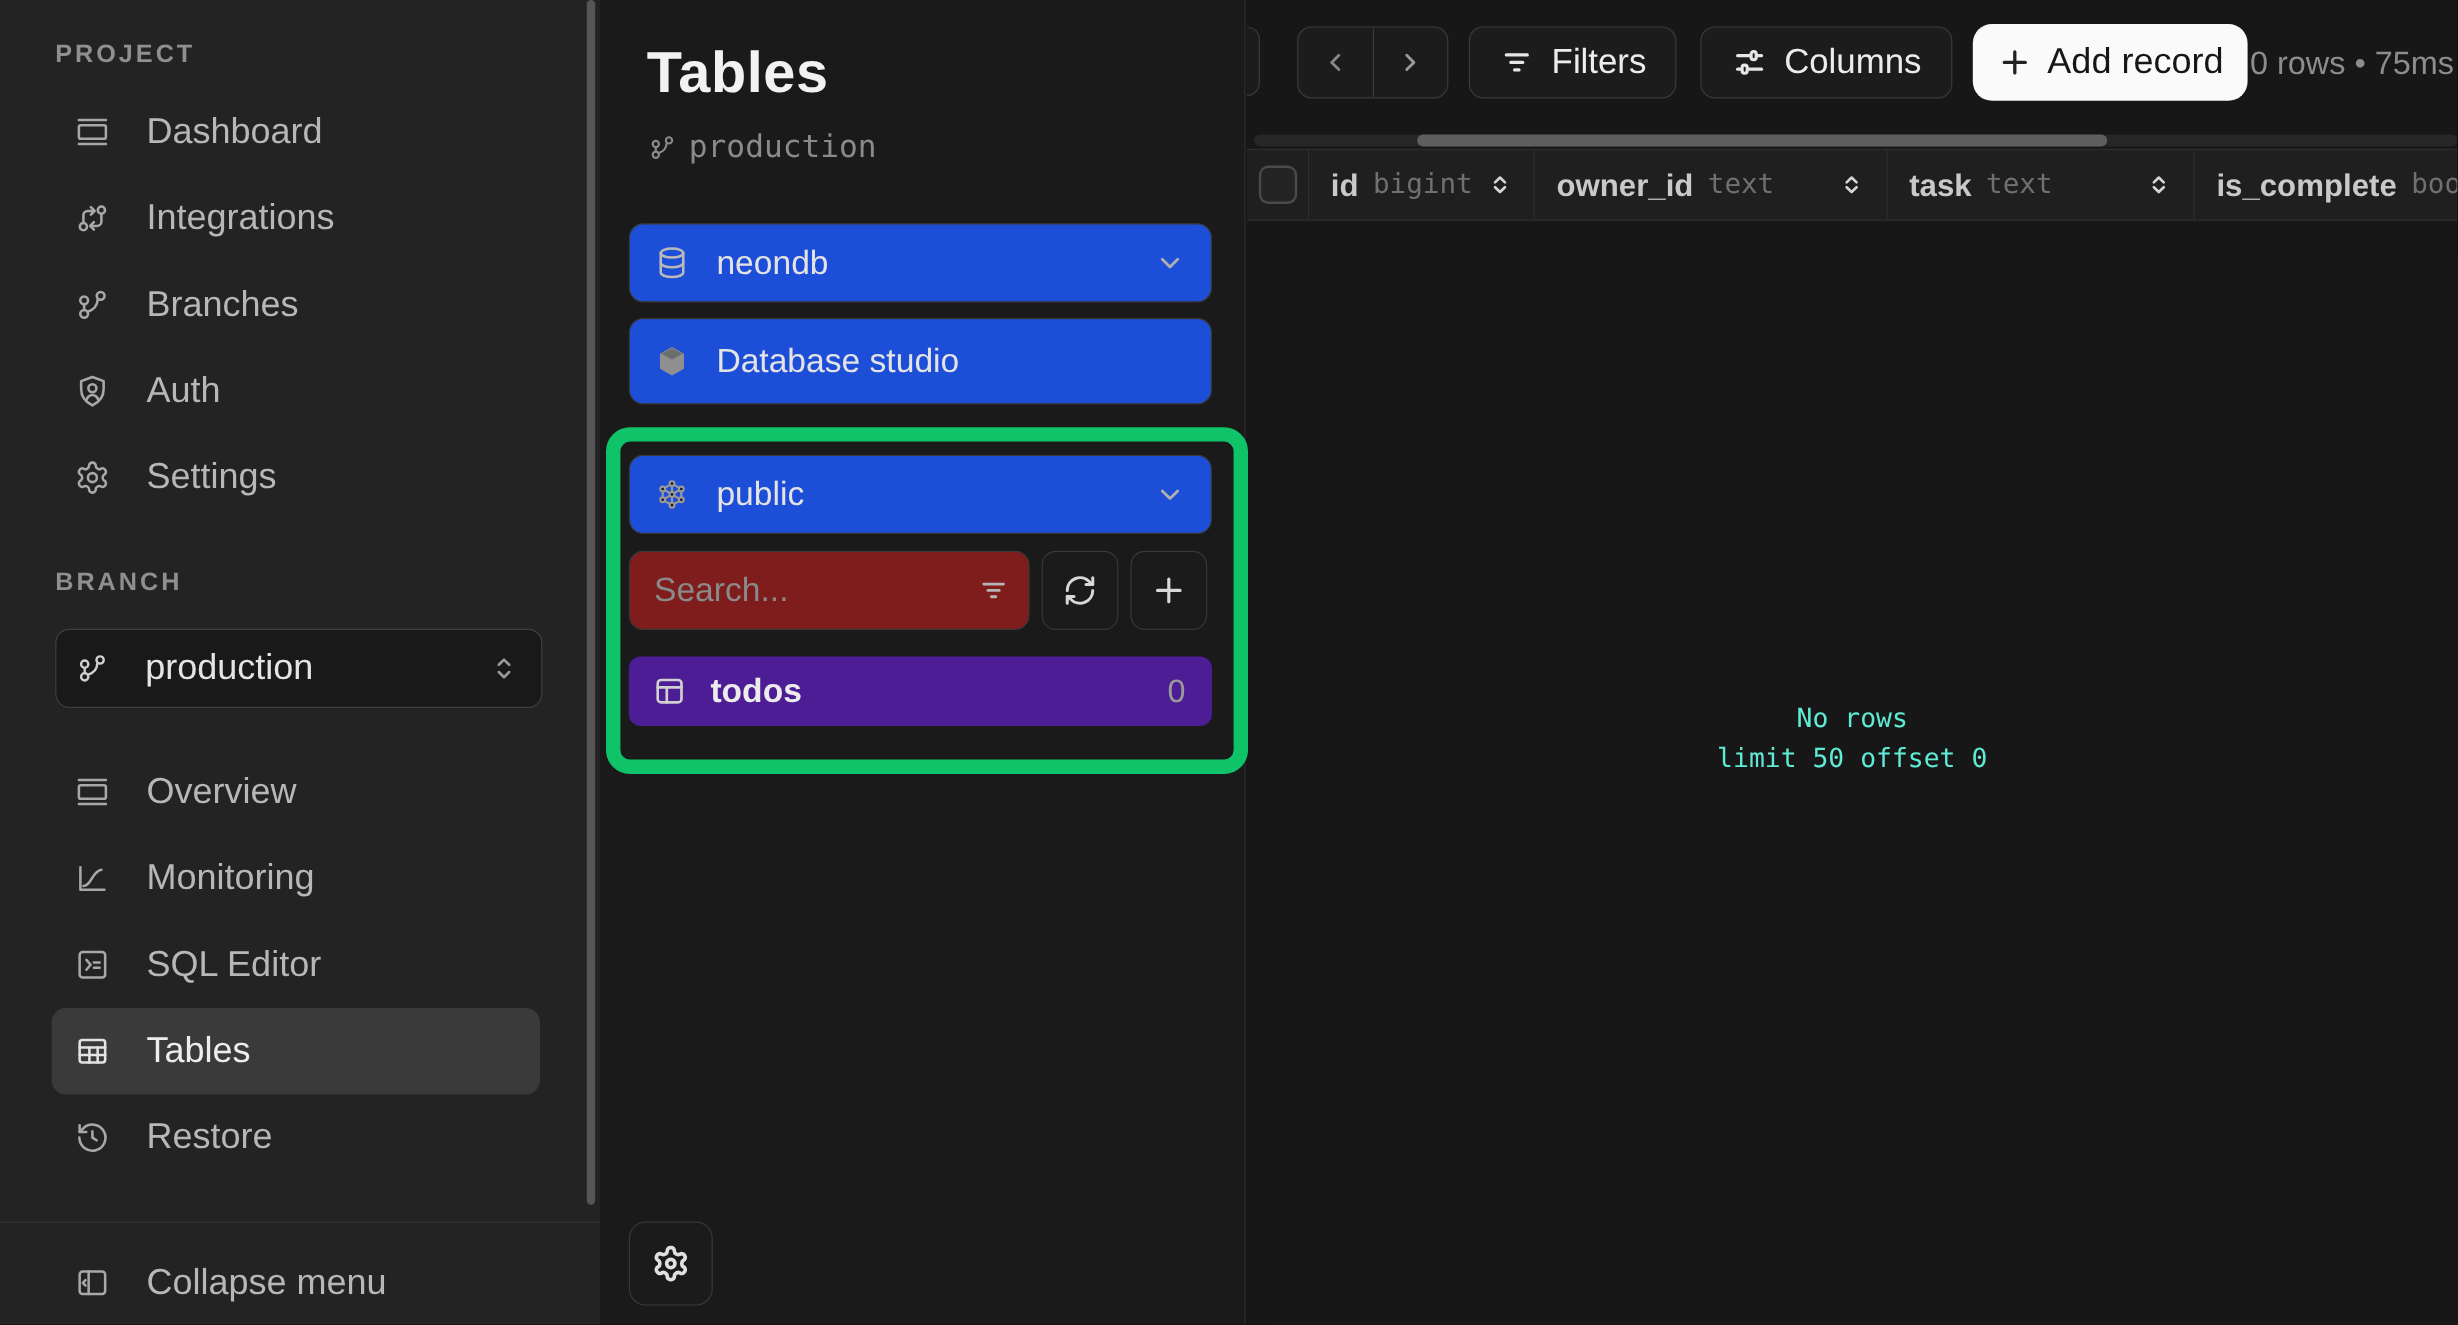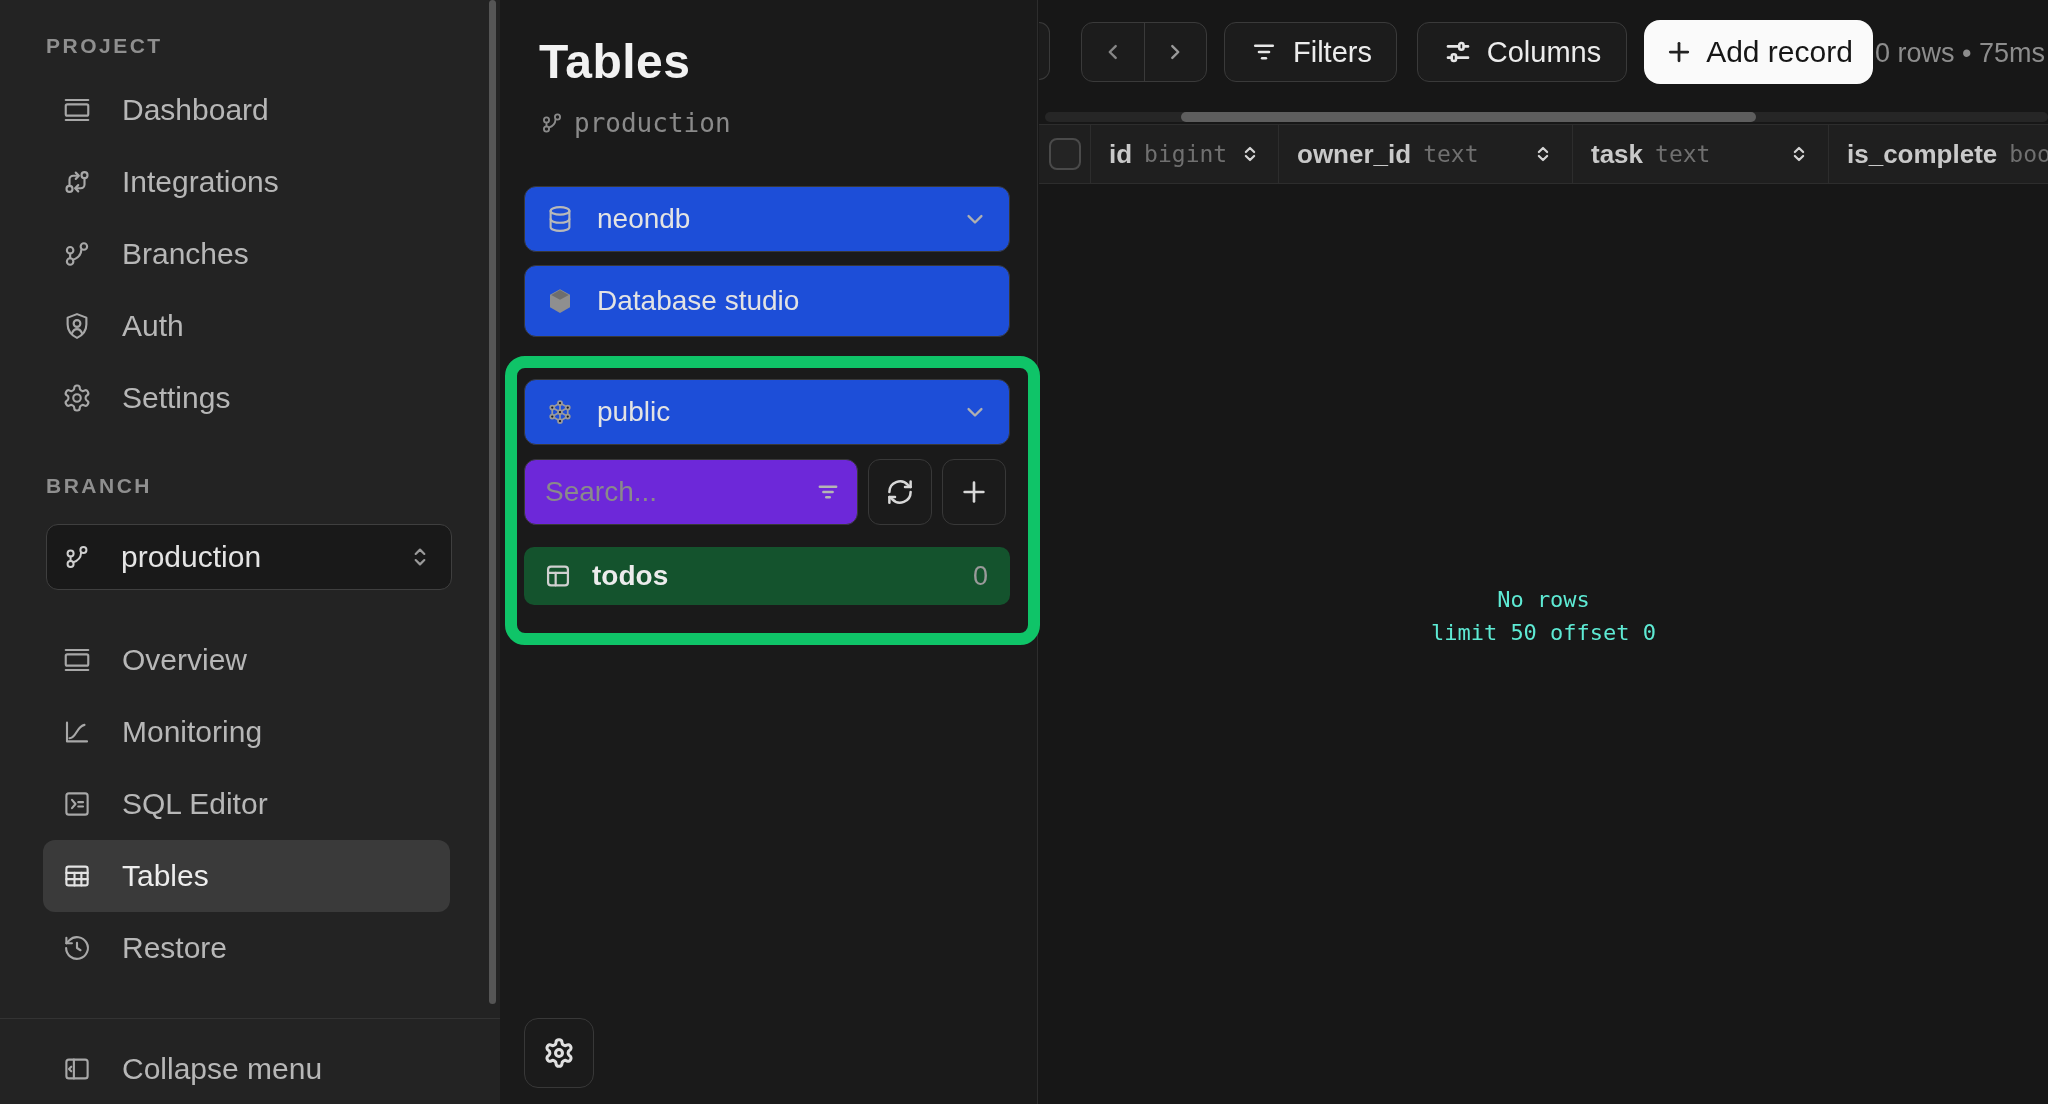--- a/index.html
+++ b/index.html
@@ -34,27 +34,27 @@
   .panel-branch .nicon{width:24px;height:24px;color:#8a8a8a;}
   .pbox{margin-left:24px;width:486px;height:66px;box-sizing:border-box;border:1px solid #383838;border-radius:12px;
     display:flex;align-items:center;padding:0 20px;color:#e3e3e3;font-size:28px;gap:22px;cursor:pointer;background:#1d4ed8;}
   .pbox .nicon{width:30px;height:30px;color:#b9b9b9;flex:none;}
   .pbox .chev{margin-left:auto;color:#b0b0b0;}
   .pbox.neondb{margin-top:48px;}
   .pbox.studio{margin-top:13px;height:72px;}
   .pbox.schema{margin-top:42px;}
   .search-row{margin:14px 0 0 24px;display:flex;gap:10px;}
   .search-wrap{position:relative;width:334px;}
-  .search-input{width:100%;height:66px;box-sizing:border-box;border:1px solid #383838;border-radius:12px;background:#6d28d9;
+  .search-input{width:100%;height:66px;box-sizing:border-box;border:1px solid #383838;border-radius:12px;background:#7f1d1d;
     color:#d8d8d8;font-size:28px;padding:0 60px 0 20px;outline:none;font-family:"Liberation Sans","DejaVu Sans",sans-serif;}
   .search-input::placeholder{color:#8a8a8a;}
   .search-filter{position:absolute;right:16px;top:19px;color:#b5b5b5;}
   .sq-btn{width:64px;height:66px;box-sizing:border-box;border:1px solid #383838;border-radius:12px;background:#1b1b1b;
     display:flex;align-items:center;justify-content:center;color:#d8d8d8;cursor:pointer;padding:0;}
-  .table-row{margin:22px 0 0 24px;width:486px;height:58px;box-sizing:border-box;background:#14532d;border-radius:10px;
+  .table-row{margin:22px 0 0 24px;width:486px;height:58px;box-sizing:border-box;background:#4c1d95;border-radius:10px;
     display:flex;align-items:center;padding:0 22px 0 20px;gap:20px;cursor:pointer;}
   .table-row .nicon{width:28px;height:28px;color:#d0d0d0;flex:none;}
   .table-row .tname{font-size:28px;font-weight:700;color:#ececec;}
   .table-row .tcount{margin-left:auto;font-size:27px;color:#9a9a9a;}
   .gear-btn{position:absolute;left:24px;bottom:16px;width:70px;height:70px;box-sizing:border-box;border:1px solid #383838;
     border-radius:14px;background:#1b1b1b;display:flex;align-items:center;justify-content:center;color:#e0e0e0;cursor:pointer;}
 
   
   .main{position:absolute;top:0;left:1039px;right:0;height:1104px;background:#171717;overflow:hidden;}
   .partial-btn{position:absolute;left:0;top:22px;width:11px;height:58px;background:#1c1c1c;border:1px solid #3a3a3a;

